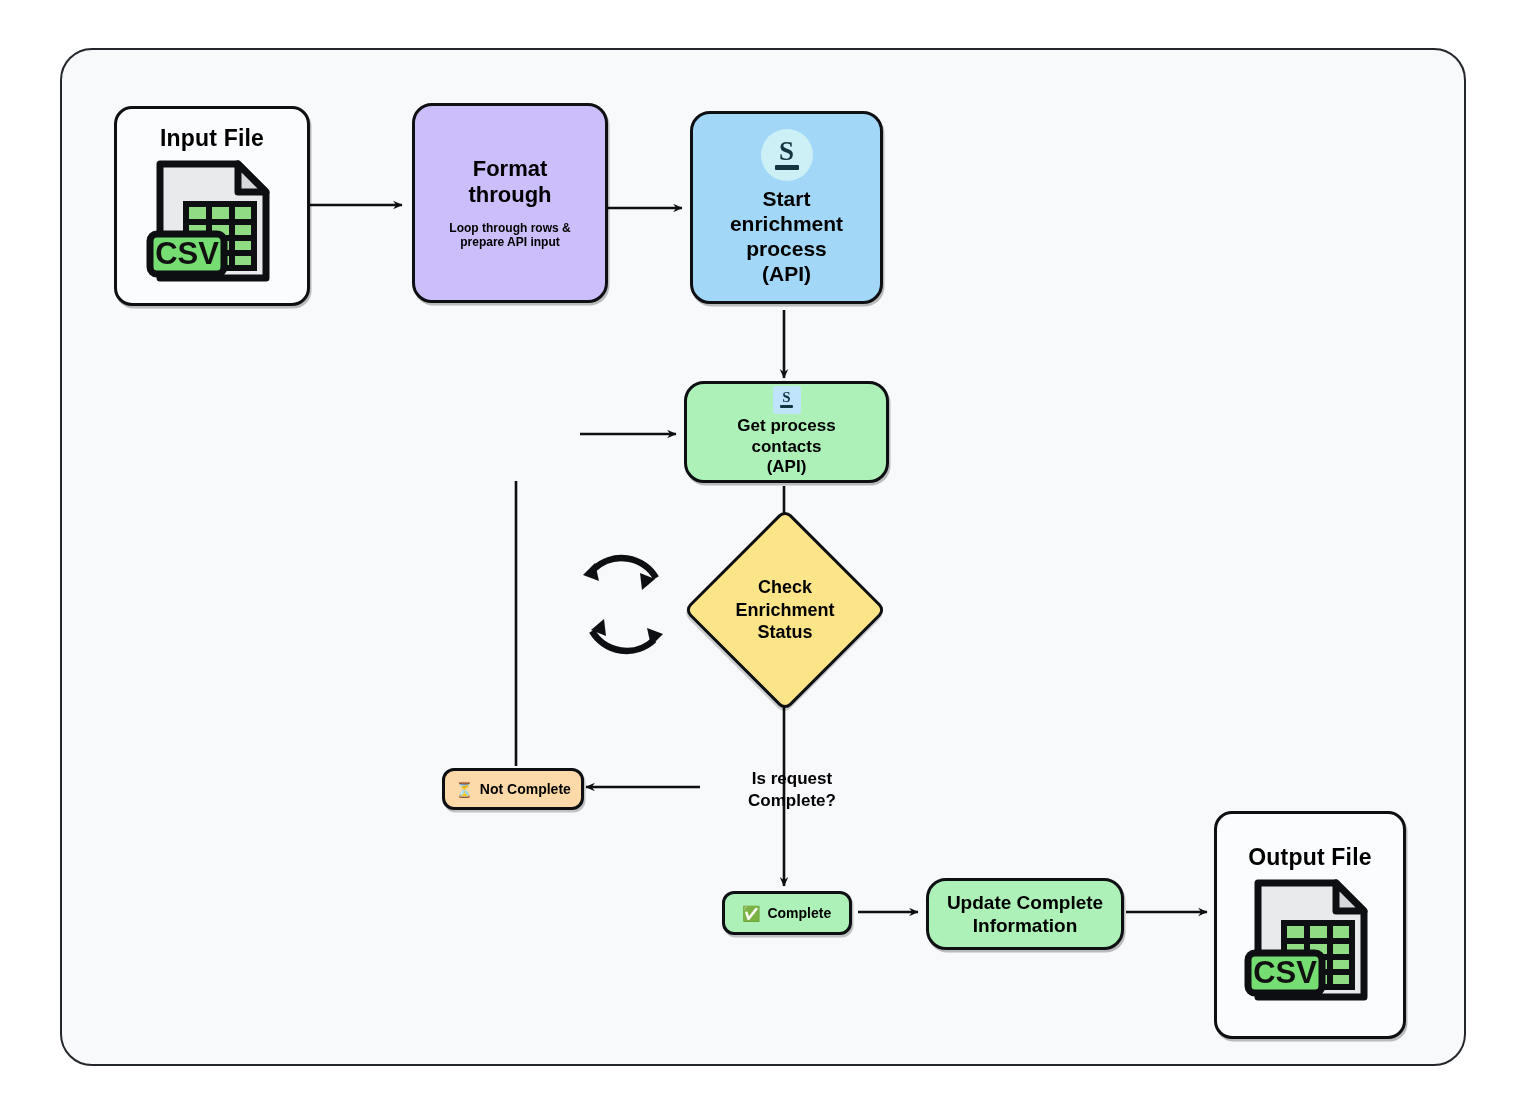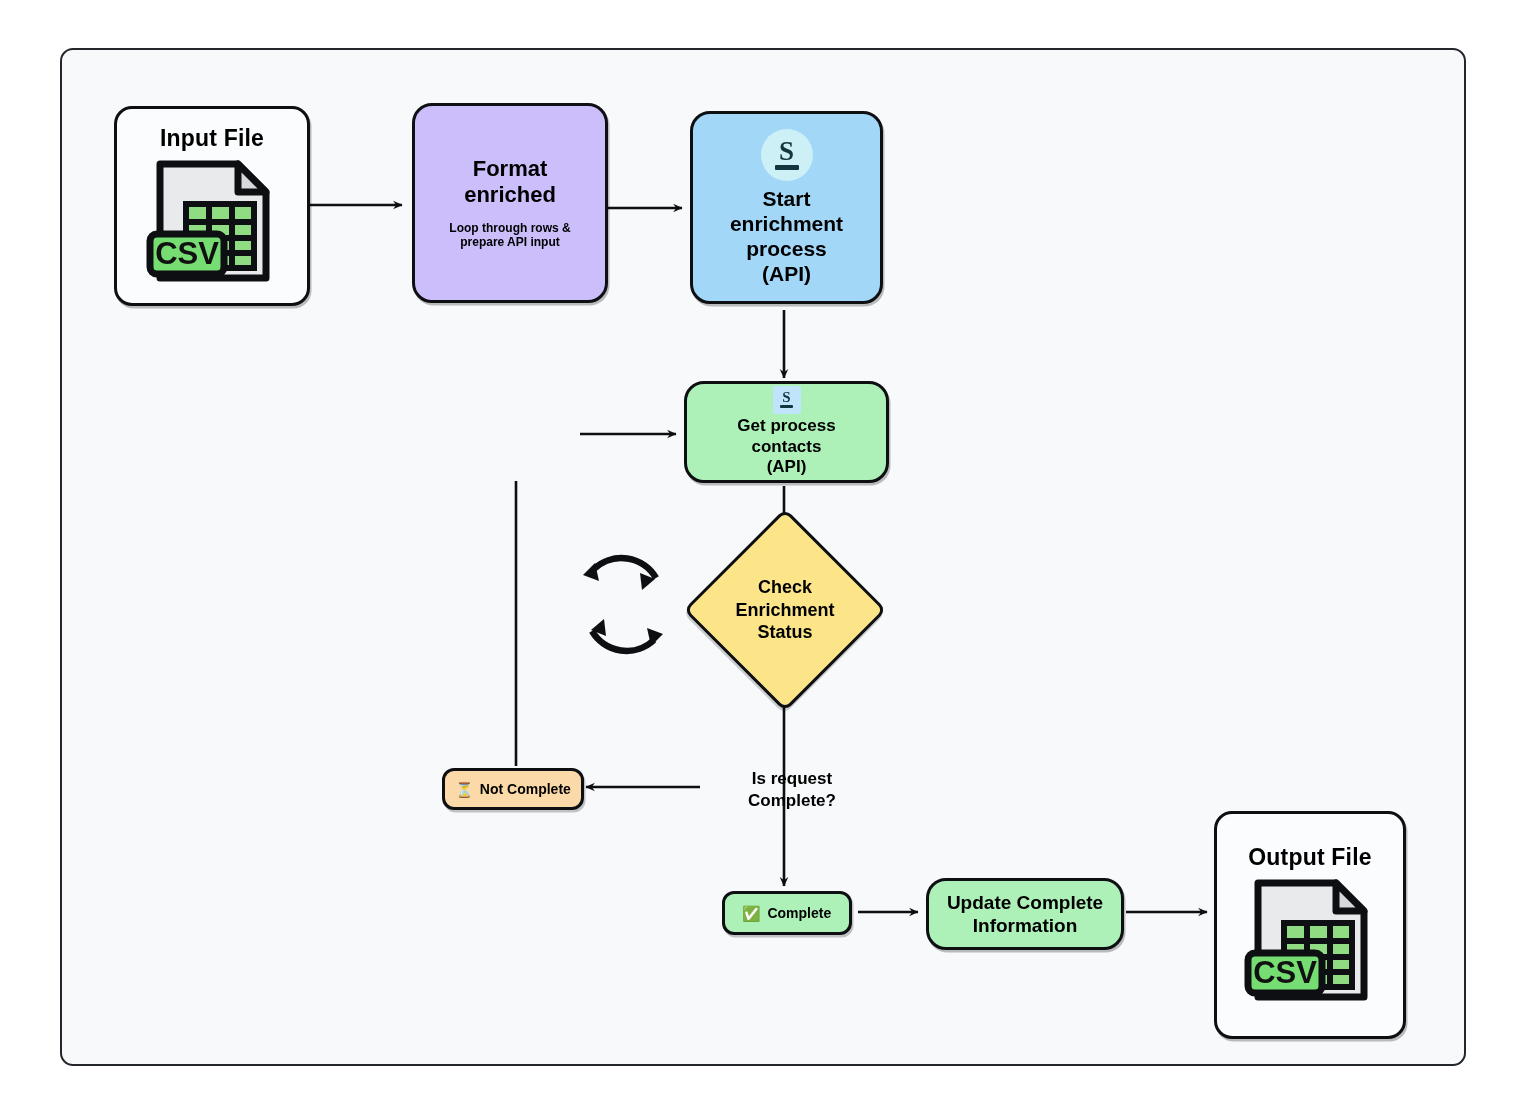--- a/index.html
+++ b/index.html
@@ -8,21 +8,21 @@
     background: #ffffff;
     font-family: "Liberation Sans", sans-serif;
     overflow: hidden;
   }
   #canvas {
     position: absolute;
     left: 60px; top: 48px;
     width: 1406px; height: 1018px;
     background: #f7f9fb;
     border: 2px solid #23262b;
-    border-radius: 13px;
+    border-radius: 32px;
   }
   .node {
     position: absolute;
     border: 3px solid #0d0f12;
     display: flex;
     flex-direction: column;
     align-items: center;
     justify-content: center;
     text-align: center;
     color: #000;
@@ -171,21 +171,21 @@
 
         <rect x="8" y="80" width="74" height="40" rx="7" fill="#76dd72" stroke="#0d0f12" stroke-width="7"></rect>
         <text x="45" y="110" font-family="Liberation Sans, sans-serif" font-size="31" font-weight="700" fill="#111" text-anchor="middle">CSV</text>
       </svg>
     </div>
   </div>
 
   <div class="node proc purple" style="left:350px; top:53px; width:196px; height:200px;">
     <div class="t1">
       <span>Format</span><br>
-      <span>enriched</span>
+      <span>through</span>
     </div>
     <div class="t2">
       <span>Loop through rows &amp;</span><br>
       <span>prepare API input</span>
     </div>
   </div>
 
   <div class="node proc blue" style="left:628px; top:61px; width:193px; height:193px;">
     <div class="slogo-circle">
       <div class="s-mark">

